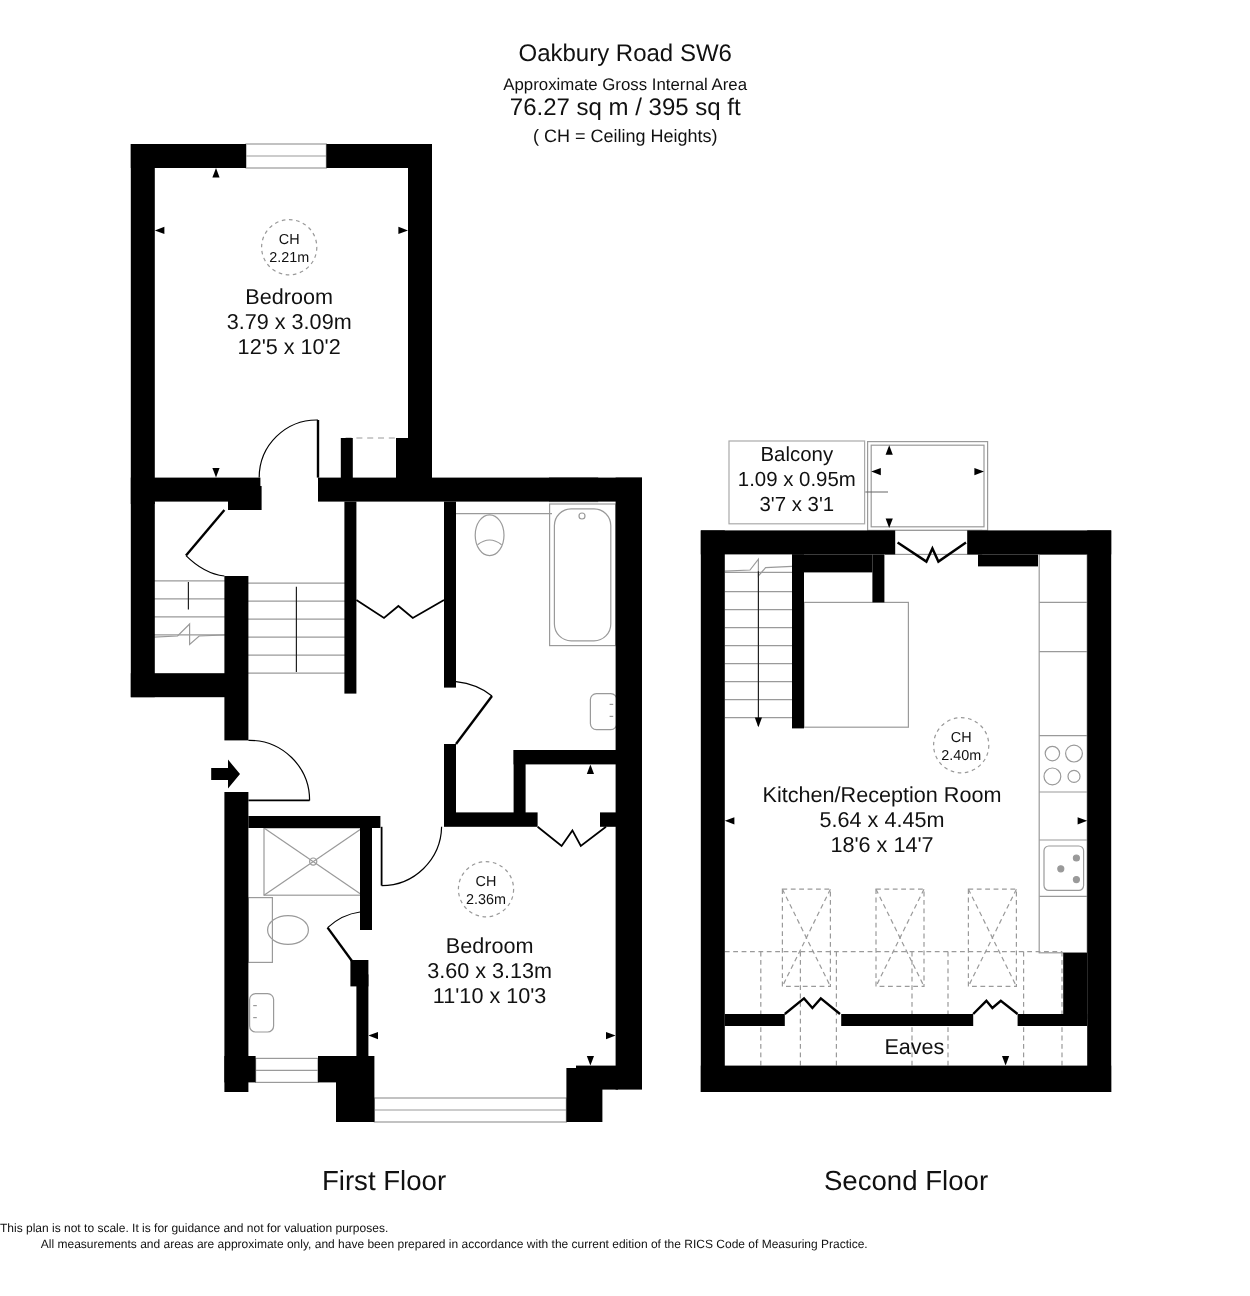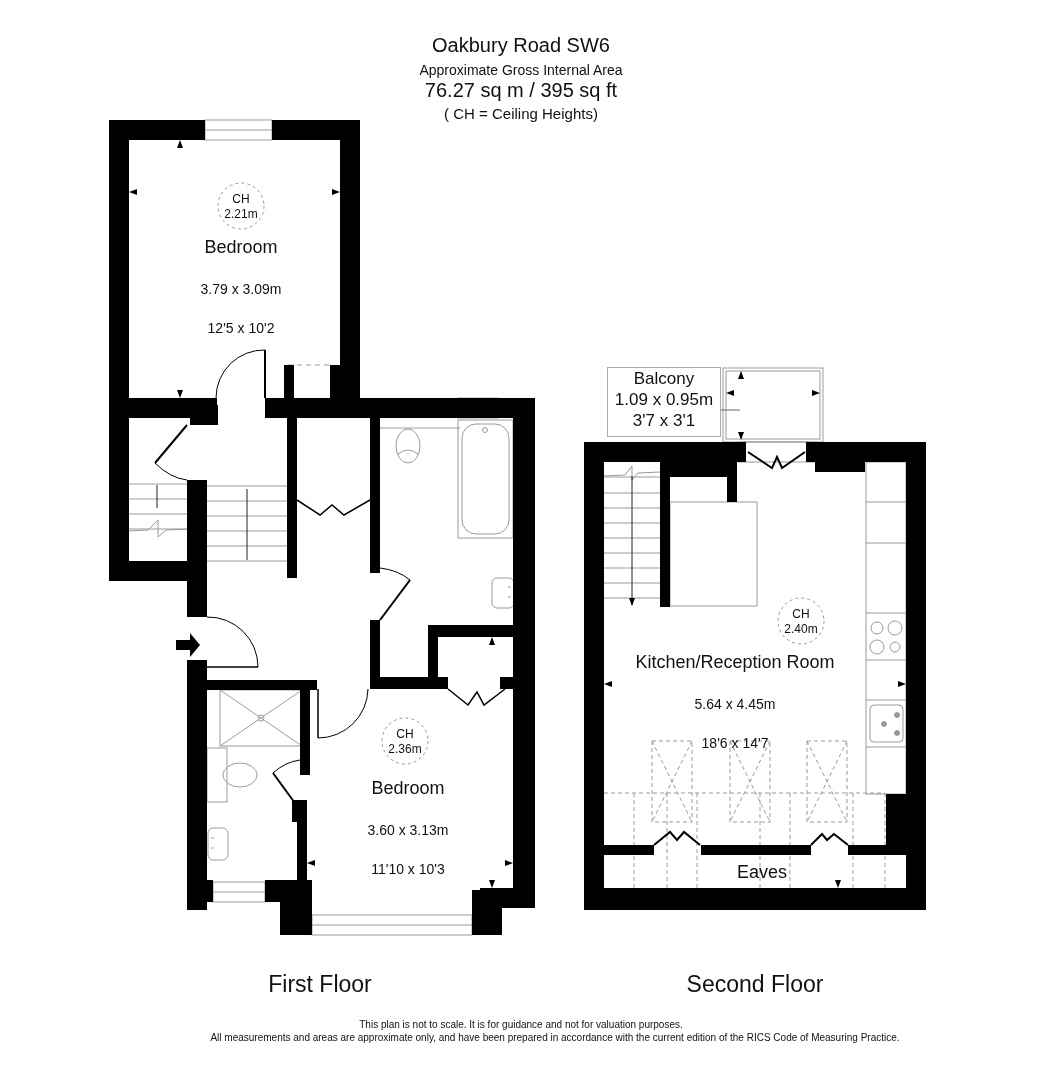--- a/index.html
+++ b/index.html
@@ -6,24 +6,24 @@
     body { width: 1042px; height: 1080px; position: relative; overflow: hidden;
            font-family: "Liberation Sans", sans-serif; color: #111111; }
     .header { position: absolute; left: 0; top: 33px; width: 1042px; text-align: center; }
     .h-title { font-size: 20px; line-height: 24px; position: absolute; left: 0; width: 1042px; top: 0; }
     .h-sub { font-size: 14px; line-height: 16px; position: absolute; left: 0; width: 1042px; top: 29px; }
     .h-area { font-size: 20px; line-height: 22px; position: absolute; left: 0; width: 1042px; top: 46px; }
     .h-note { font-size: 15px; line-height: 18px; position: absolute; left: 0; width: 1042px; top: 72px; }
     svg.plan { position: absolute; left: 0; top: 0; }
     .lbl { position: absolute; text-align: center; white-space: nowrap; }
     .room-name { font-size: 18px; }
-    .room-dim { font-size: 14px; margin-top: 23px; }
+    .room-dim { font-size: 18px; }
     .ch { position: absolute; font-size: 12px; text-align: center; line-height: 15px; }
     .floor-label { position: absolute; font-size: 23px; text-align: center; }
-    .footer { position: absolute; left: 0; width: 1042px; text-align: center; font-size: 10px; line-height: 13px; }
+    .footer { position: absolute; left: 0; width: 1042px; text-align: left; font-size: 10px; line-height: 13px; }
     .balcony-box { position: absolute; border: 1px solid #aaaaaa; background: #fff; text-align: center; font-size: 17px; line-height: 21px; }
   </style>
 </head>
 <body>
 
 <div class="header">
   <div class="h-title">Oakbury Road SW6</div>
   <div class="h-sub">Approximate Gross Internal Area</div>
   <div class="h-area">76.27 sq m / 395 sq ft</div>
   <div class="h-note">( CH = Ceiling Heights)</div>

